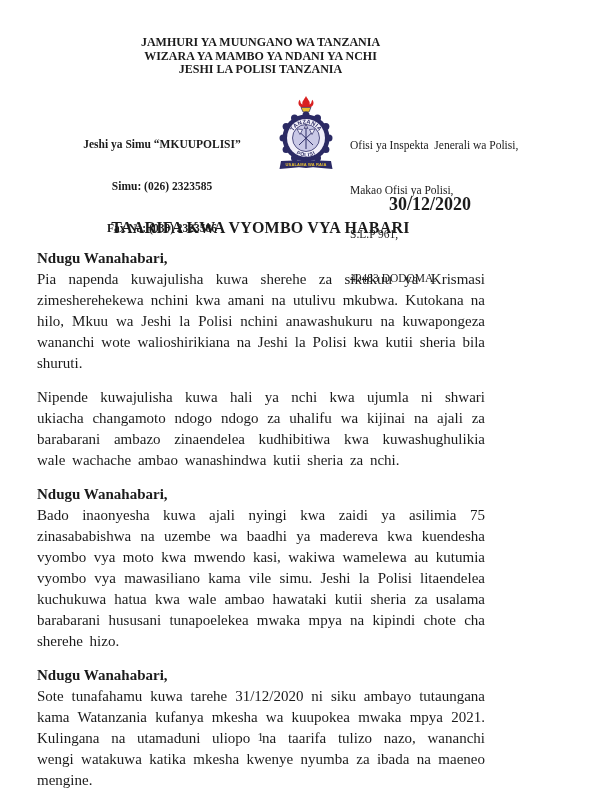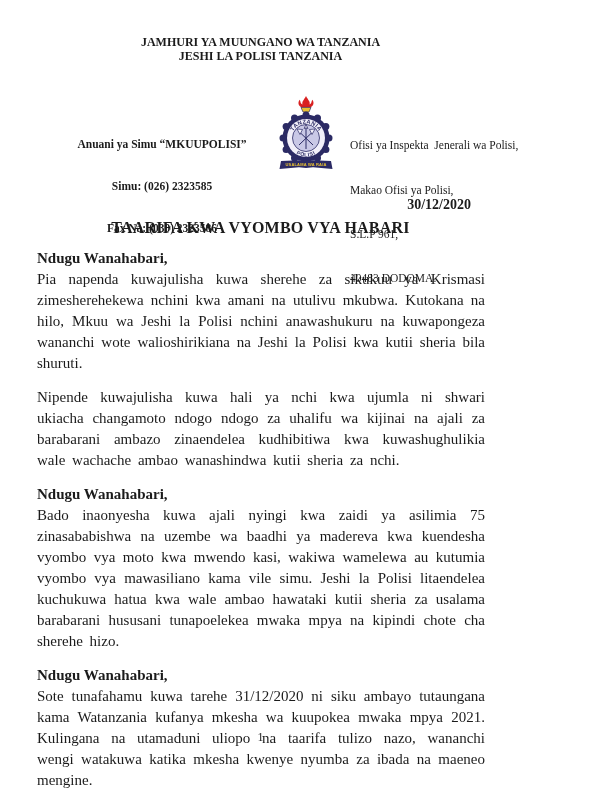--- a/index.html
+++ b/index.html
@@ -66,21 +66,21 @@
   .em-bannertext{
     fill:var(--em-accent_yellow);
     font-family:"Liberation Sans","DejaVu Sans",sans-serif;
     font-weight:bold;
   }
   
   .date-line{
     padding:4px 50px 0 0;
     text-align:right;
     font-weight:bold;
-    font-size:14px;
+    font-size:18px;
     line-height:17px;
   }
   .doc-title{
     margin:5px 0 10px;
     text-align:center;
     font-weight:bold;
     font-size:16px;
     line-height:20px;
     letter-spacing:0.2px;
   }
@@ -109,25 +109,26 @@
   }
 </style>
 </head>
 <body>
 
 <div class="page">
 
   <header class="letterhead">
     <div class="gov-lines">
       <div>JAMHURI YA MUUNGANO WA TANZANIA</div>
+      <div>WIZARA YA MAMBO YA NDANI YA NCHI</div>
       <div>JESHI LA POLISI TANZANIA</div>
     </div>
 
     <div class="contact-left">
-      <div>Anuani ya Simu “MKUUPOLISI”</div>
+      <div>Jeshi ya Simu “MKUUPOLISI”</div>
       <div>Simu: (026) 2323585</div>
       <div>Fax Na: (030) 2323586</div>
     </div>
 
     <div class="emblem">
       <svg viewBox="0 0 62 84" width="62" height="84" aria-hidden="true">
 
         <path class="em-red" d="M31 1 C29 5 26.5 6.5 27.5 9.5 C25 8.5 25.8 6.2 24.6 4.8 C22.4 8 23.6 11 26.6 12.4 L35.4 12.4 C38.4 11 39.6 8 37.4 4.8 C36.2 6.2 37 8.5 34.5 9.5 C35.5 6.5 33 5 31 1 Z"></path>
         <path class="em-yellow em-stroke" stroke-width="0.7" d="M26 12.4 L36 12.4 L34 17 L28 17 Z"></path>
 

